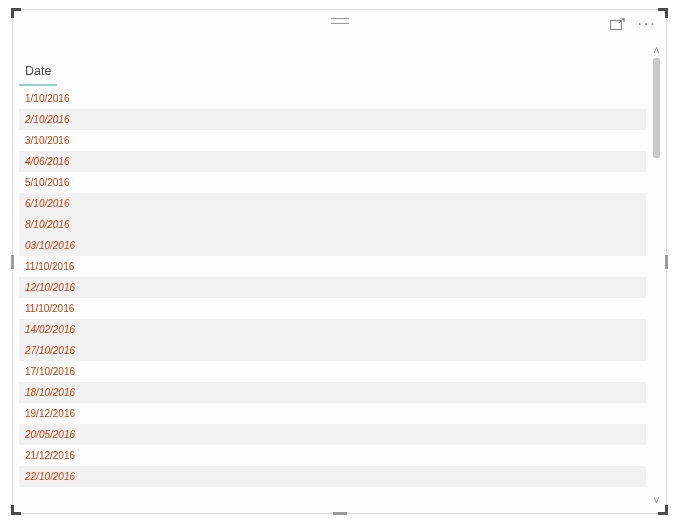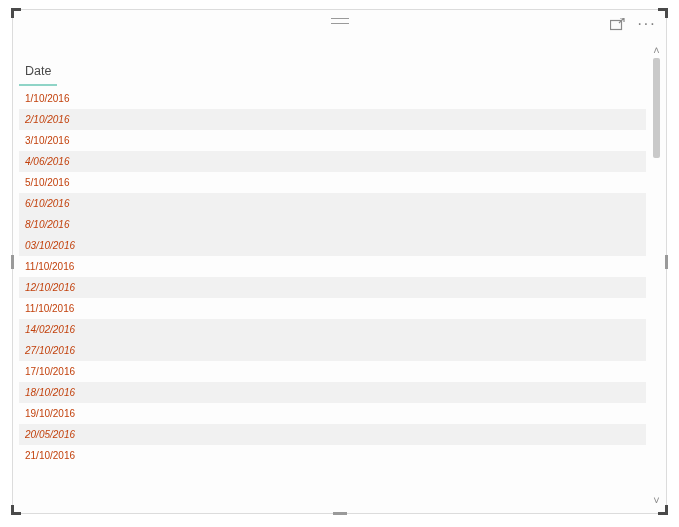--- a/index.html
+++ b/index.html
@@ -227,23 +227,24 @@
           <div class="row-wrap alt"><span class="row">6/10/2016</span></div>
           <div class="row-wrap alt"><span class="row">8/10/2016</span></div>
           <div class="row-wrap alt"><span class="row">03/10/2016</span></div>
           <div class="row-wrap"><span class="row">11/10/2016</span></div>
           <div class="row-wrap alt"><span class="row">12/10/2016</span></div>
           <div class="row-wrap"><span class="row">11/10/2016</span></div>
           <div class="row-wrap alt"><span class="row">14/02/2016</span></div>
           <div class="row-wrap alt"><span class="row">27/10/2016</span></div>
           <div class="row-wrap"><span class="row">17/10/2016</span></div>
           <div class="row-wrap alt"><span class="row">18/10/2016</span></div>
-          <div class="row-wrap"><span class="row">19/10/2016</span></div>
+          <div class="row-wrap"><span class="row">19/12/2016</span></div>
           <div class="row-wrap alt"><span class="row">20/05/2016</span></div>
-          <div class="row-wrap"><span class="row">21/10/2016</span></div>
+          <div class="row-wrap"><span class="row">21/12/2016</span></div>
+          <div class="row-wrap alt"><span class="row">22/10/2016</span></div>
         </div>
     </div>
 
     <div class="vscroll">
       <div class="arrow up">˄</div>
       <div class="track"></div>
       <div class="thumb"></div>
       <div class="arrow down">˅</div>
     </div>
 

